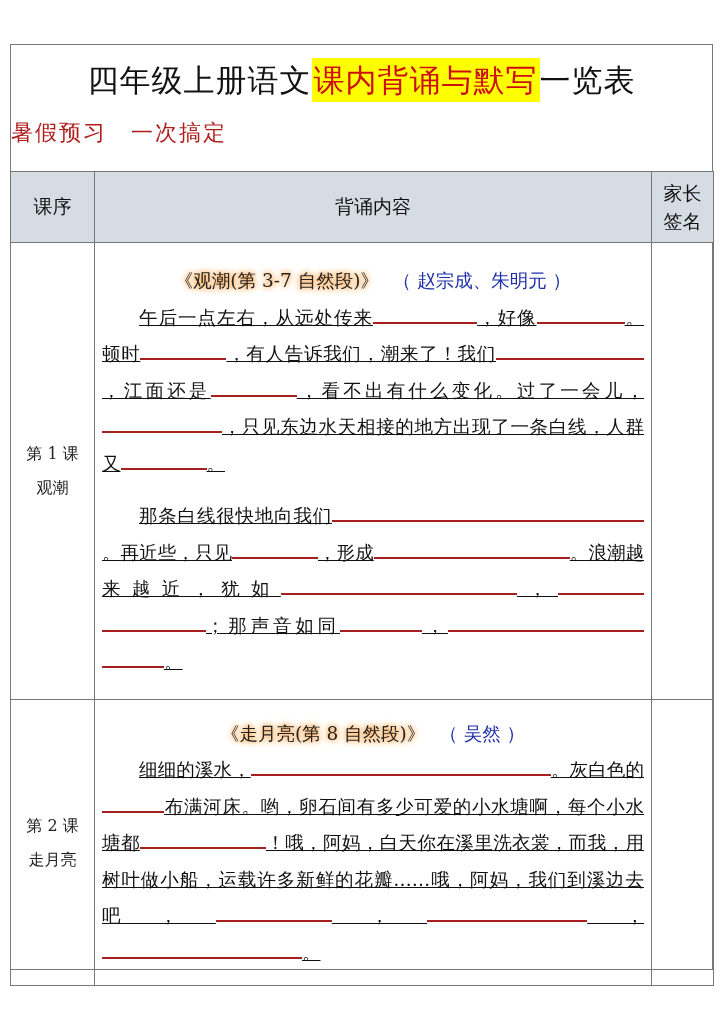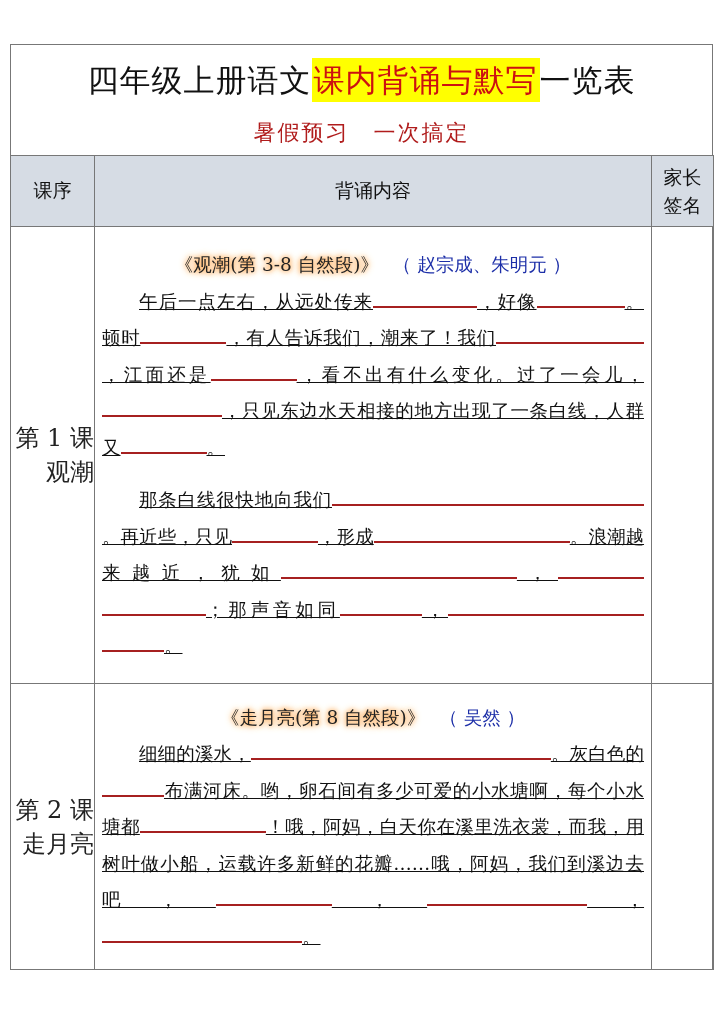--- a/index.html
+++ b/index.html
@@ -1,27 +1,27 @@
 <!DOCTYPE html>
 <html><head>
 <meta charset="utf-8">
 <style>
   html, body { margin:0; padding:0; background:#ffffff; }
   body { width:724px; height:1024px; position:relative; font-family:"DejaVu Sans", sans-serif; color:#111; overflow:hidden; }
   .sheet { position:absolute; left:10px; top:44px; width:703px; height:926px; border:1px solid #777; box-sizing:border-box; }
   .title-area { position:absolute; left:0; top:0; width:701px; height:112px; }
   .title { position:absolute; left:0; right:0; top:14px; text-align:center; font-family:"DejaVu Serif", serif; font-size:31px; line-height:42px; color:#111; letter-spacing:1px; }
   .title .hl { background:#ffff00; color:#cc1111; padding:4px 2px; }
-  .subtitle { position:absolute; left:0; right:0; top:72px; text-align:center; font-family:"DejaVu Serif", serif; font-size:22px; line-height:32px; color:#b01c1c; letter-spacing:2px; }
+  .subtitle { position:absolute; left:0; right:0; top:72px; font-family:"DejaVu Serif", serif; font-size:22px; line-height:32px; color:#b01c1c; letter-spacing:2px; }
   .subtitle .gap { display:inline-block; width:24px; }
-  table.grid { position:absolute; left:-1px; top:110px; width:703px; border-collapse:collapse; table-layout:fixed; }
+  table.grid { position:absolute; left:-1px; top:126px; width:703px; border-collapse:collapse; table-layout:fixed; }
   table.grid td, table.grid th { border:1px solid #777; padding:0; vertical-align:middle; }
   th { background:#d6dce4; font-weight:normal; font-family:"DejaVu Serif", serif; font-size:19px; color:#111; height:70px; }
   th.col-sign { line-height:28px; font-size:19px;text-align:center; }
-  td.lesson { text-align:right; font-family:"DejaVu Serif", serif; font-size:24px; line-height:34px; color:#222; }
+  td.lesson { text-align:center; font-family:"DejaVu Serif", serif; font-size:16px; line-height:34px; color:#222; }
   td.sign { }
   .content { padding:8px 7px 6px 7px; font-family:"DejaVu Serif", serif; font-size:18.5px; line-height:36.5px; color:#111; }
   .heading { text-align:center; }
   .heading .ttl { color:#222; text-shadow:0 0 4px #ffb060, 0 0 6px #ffb060, 0 0 8px #ffcc90; }
   .heading .auth { color:#1d2fa8; margin-left:14px; }
   .p { text-indent:2em; text-align:justify;text-decoration:underline; }
   .p.first-space { margin-top:16px; }
   .blank { display:inline-block; border-bottom:2px solid #a62020; height:22px; vertical-align:baseline; }
 </style>
 </head>
@@ -44,21 +44,21 @@
       <th>课序</th>
       <th>背诵内容</th>
       <th class="col-sign"><span>家长</span><br><span>签名</span></th>
     </tr>
 
     <tr style="height:457px">
       <td class="lesson"><span>第 1 课</span><br><span>观潮</span></td>
       <td>
         <div class="content">
           <div class="heading">
-            <span class="ttl">《观潮(第 3-8 自然段)》</span><span class="auth">（ 赵宗成、朱明元 ）</span>
+            <span class="ttl">《观潮(第 3-7 自然段)》</span><span class="auth">（ 赵宗成、朱明元 ）</span>
           </div>
           <div class="p">
             <span>午后一点左右，从远处传来</span><span class="blank" style="width:104px"></span><span>，好像</span><span class="blank" style="width:88px"></span><span>。顿时</span><span class="blank" style="width:86px"></span><span>，有人告诉我们，潮来了！我们</span><span class="blank" style="width:64px"></span><span class="blank" style="width:84px"></span><span>，江面还是</span><span class="blank" style="width:86px"></span><span>，看不出有什么变化。过了一会儿，</span><span class="blank" style="width:120px"></span><span>，只见东边水天相接的地方出现了一条白线，人群又</span><span class="blank" style="width:86px"></span><span>。</span>
           </div>
           <div class="p first-space">
             <span>那条白线很快地向我们</span><span class="blank" style="width:270px"></span><span class="blank" style="width:42px"></span><span>。再近些，只见</span><span class="blank" style="width:86px"></span><span>，形成</span><span class="blank" style="width:196px"></span><span>。浪潮越来越近，犹如</span><span class="blank" style="width:236px"></span><span>，</span><span class="blank" style="width:86px"></span><span class="blank" style="width:104px"></span><span>；那声音如同</span><span class="blank" style="width:82px"></span><span>，</span><span class="blank" style="width:196px"></span><span class="blank" style="width:62px"></span><span>。</span>
           </div>
         </div>
       </td>
       <td class="sign"></td>

